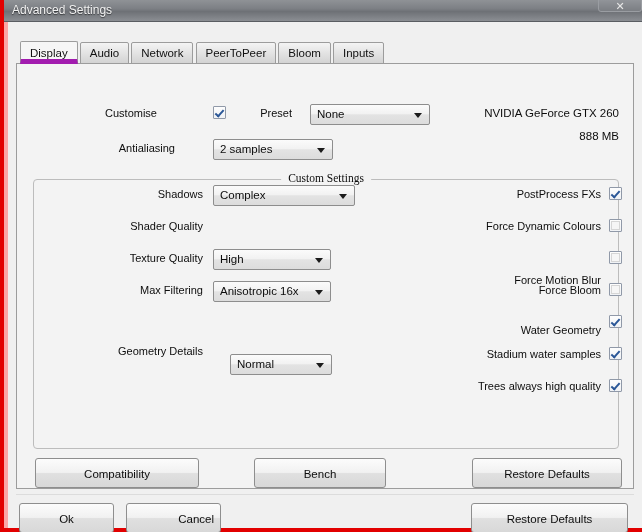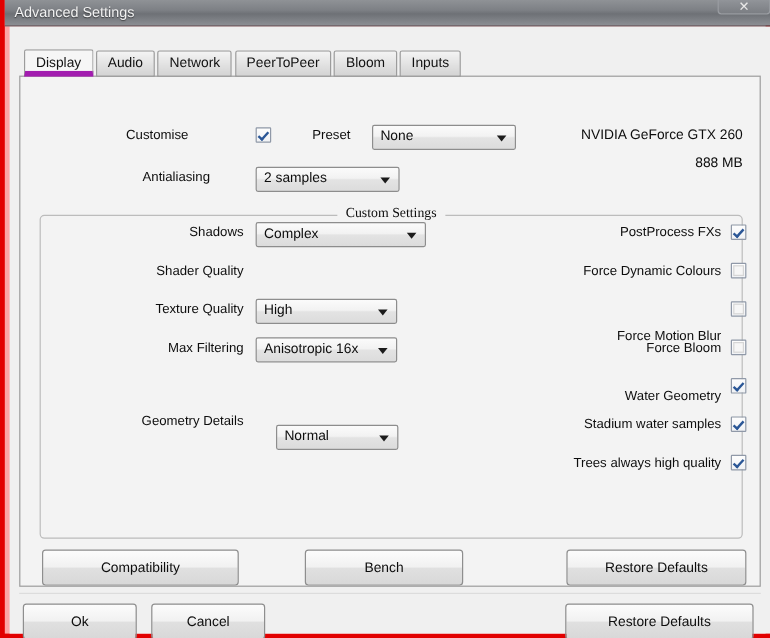--- a/index.html
+++ b/index.html
@@ -341,17 +341,17 @@
       <div class="cb checked" style="left:592px; top:315px;"></div>
 
       <button class="btn" style="left:18px; top:394px; width:164px;">Compatibility</button>
       <button class="btn" style="left:237px; top:394px; width:132px;">Bench</button>
       <button class="btn" style="left:455px; top:394px; width:150px;">Restore Defaults</button>
     </div>
 
     <div class="footer-sep"></div>
 
     <button class="btn" style="left:11px; top:481px; width:95px;">Ok</button>
-    <button class="btn" style="left:118px; top:481px; width:95px;">Cancel</button>
+    <button class="btn" style="left:118px; top:481px; width:95px;text-align:right;">Cancel</button>
     <button class="btn" style="left:463px; top:481px; width:157px;">Restore Defaults</button>
 
   </div>
 </div>
 
 </body></html>

